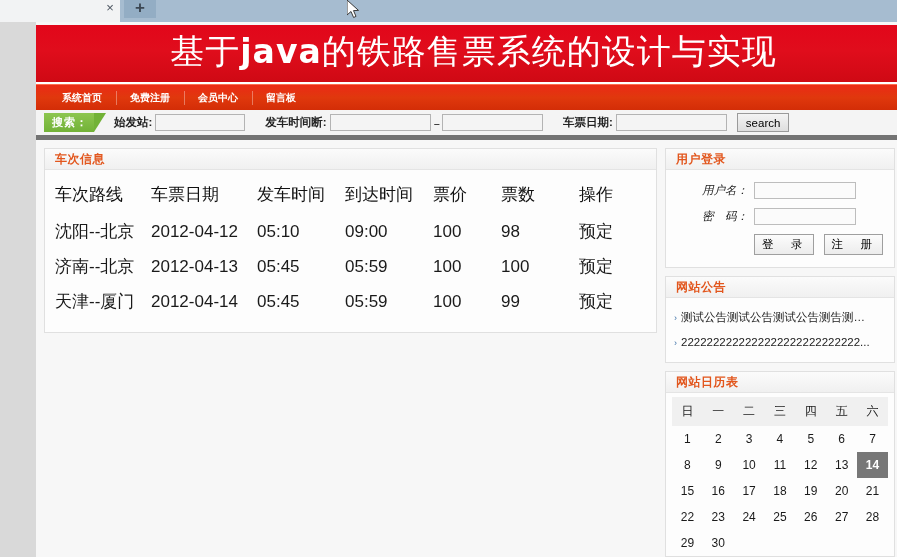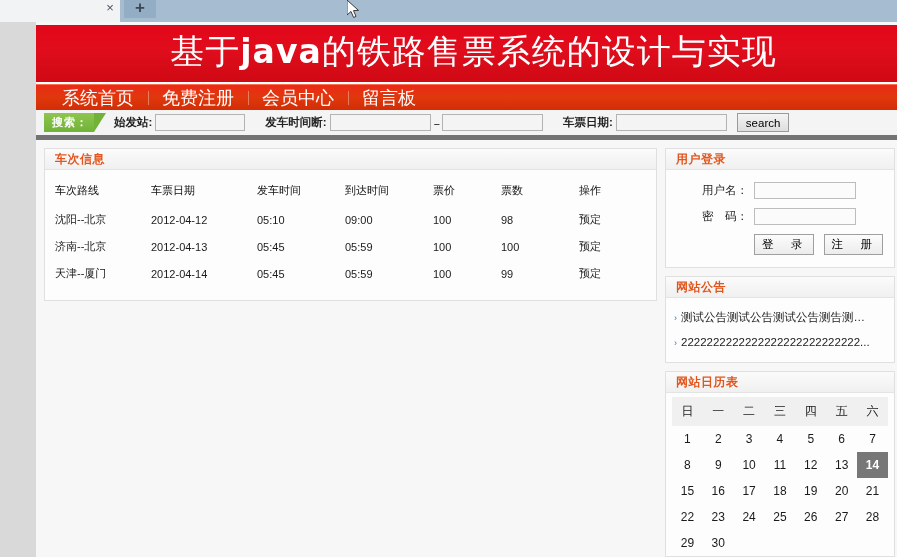--- a/index.html
+++ b/index.html
@@ -113,22 +113,22 @@
     background: linear-gradient(180deg, #eb2a16 0%, #e0380d 50%, #d32d07 100%);
     border-top: 1px solid #ff6b4d;
     display: flex;
     align-items: center;
     padding-left: 12px;
     box-sizing: border-box;
   }
   .nav-item {
     position: relative;
     color: #ffffff;
-    font-size: 18px;
-    font-weight: normal;
+    font-size: 10px;
+    font-weight: bold;
     padding: 0 14px;
     line-height: 24px;
     cursor: pointer;
     white-space: nowrap;
   }
   .nav-item + .nav-item::before {
     content: "";
     position: absolute;
     left: 0; top: 5px;
     width: 1px; height: 14px;
@@ -241,21 +241,21 @@
     color: #e2561d;
     letter-spacing: 0.5px;
     white-space: nowrap;
   }
   .panel-body { padding: 8px 10px 12px 10px; }
 
   
   .train-table {
     width: 100%;
     border-collapse: collapse;
-    font-size: 11px;
+    font-size: 17px;
     color: #1a1a1a;
   }
   .train-table th {
     text-align: left;
     font-weight: normal;
     padding: 5px 0 9px 0;
     color: #111111;
     white-space: nowrap;
   }
   .train-table td {
@@ -282,20 +282,21 @@
     margin-bottom: 9px;
     padding-left: 24px;
   }
   .login-label {
     width: 48px;
     font-size: 11.5px;
     color: #222222;
     text-align: right;
     margin-right: 6px;
     white-space: nowrap;
+    font-style: italic;
   }
   .login-input {
     width: 96px;
     height: 15px;
     border: 1px solid #bdbdbd;
     background: #fbfbfb;
     font-size: 11px;
     padding: 0 2px;
     font-family: "Liberation Sans", sans-serif;
   }

